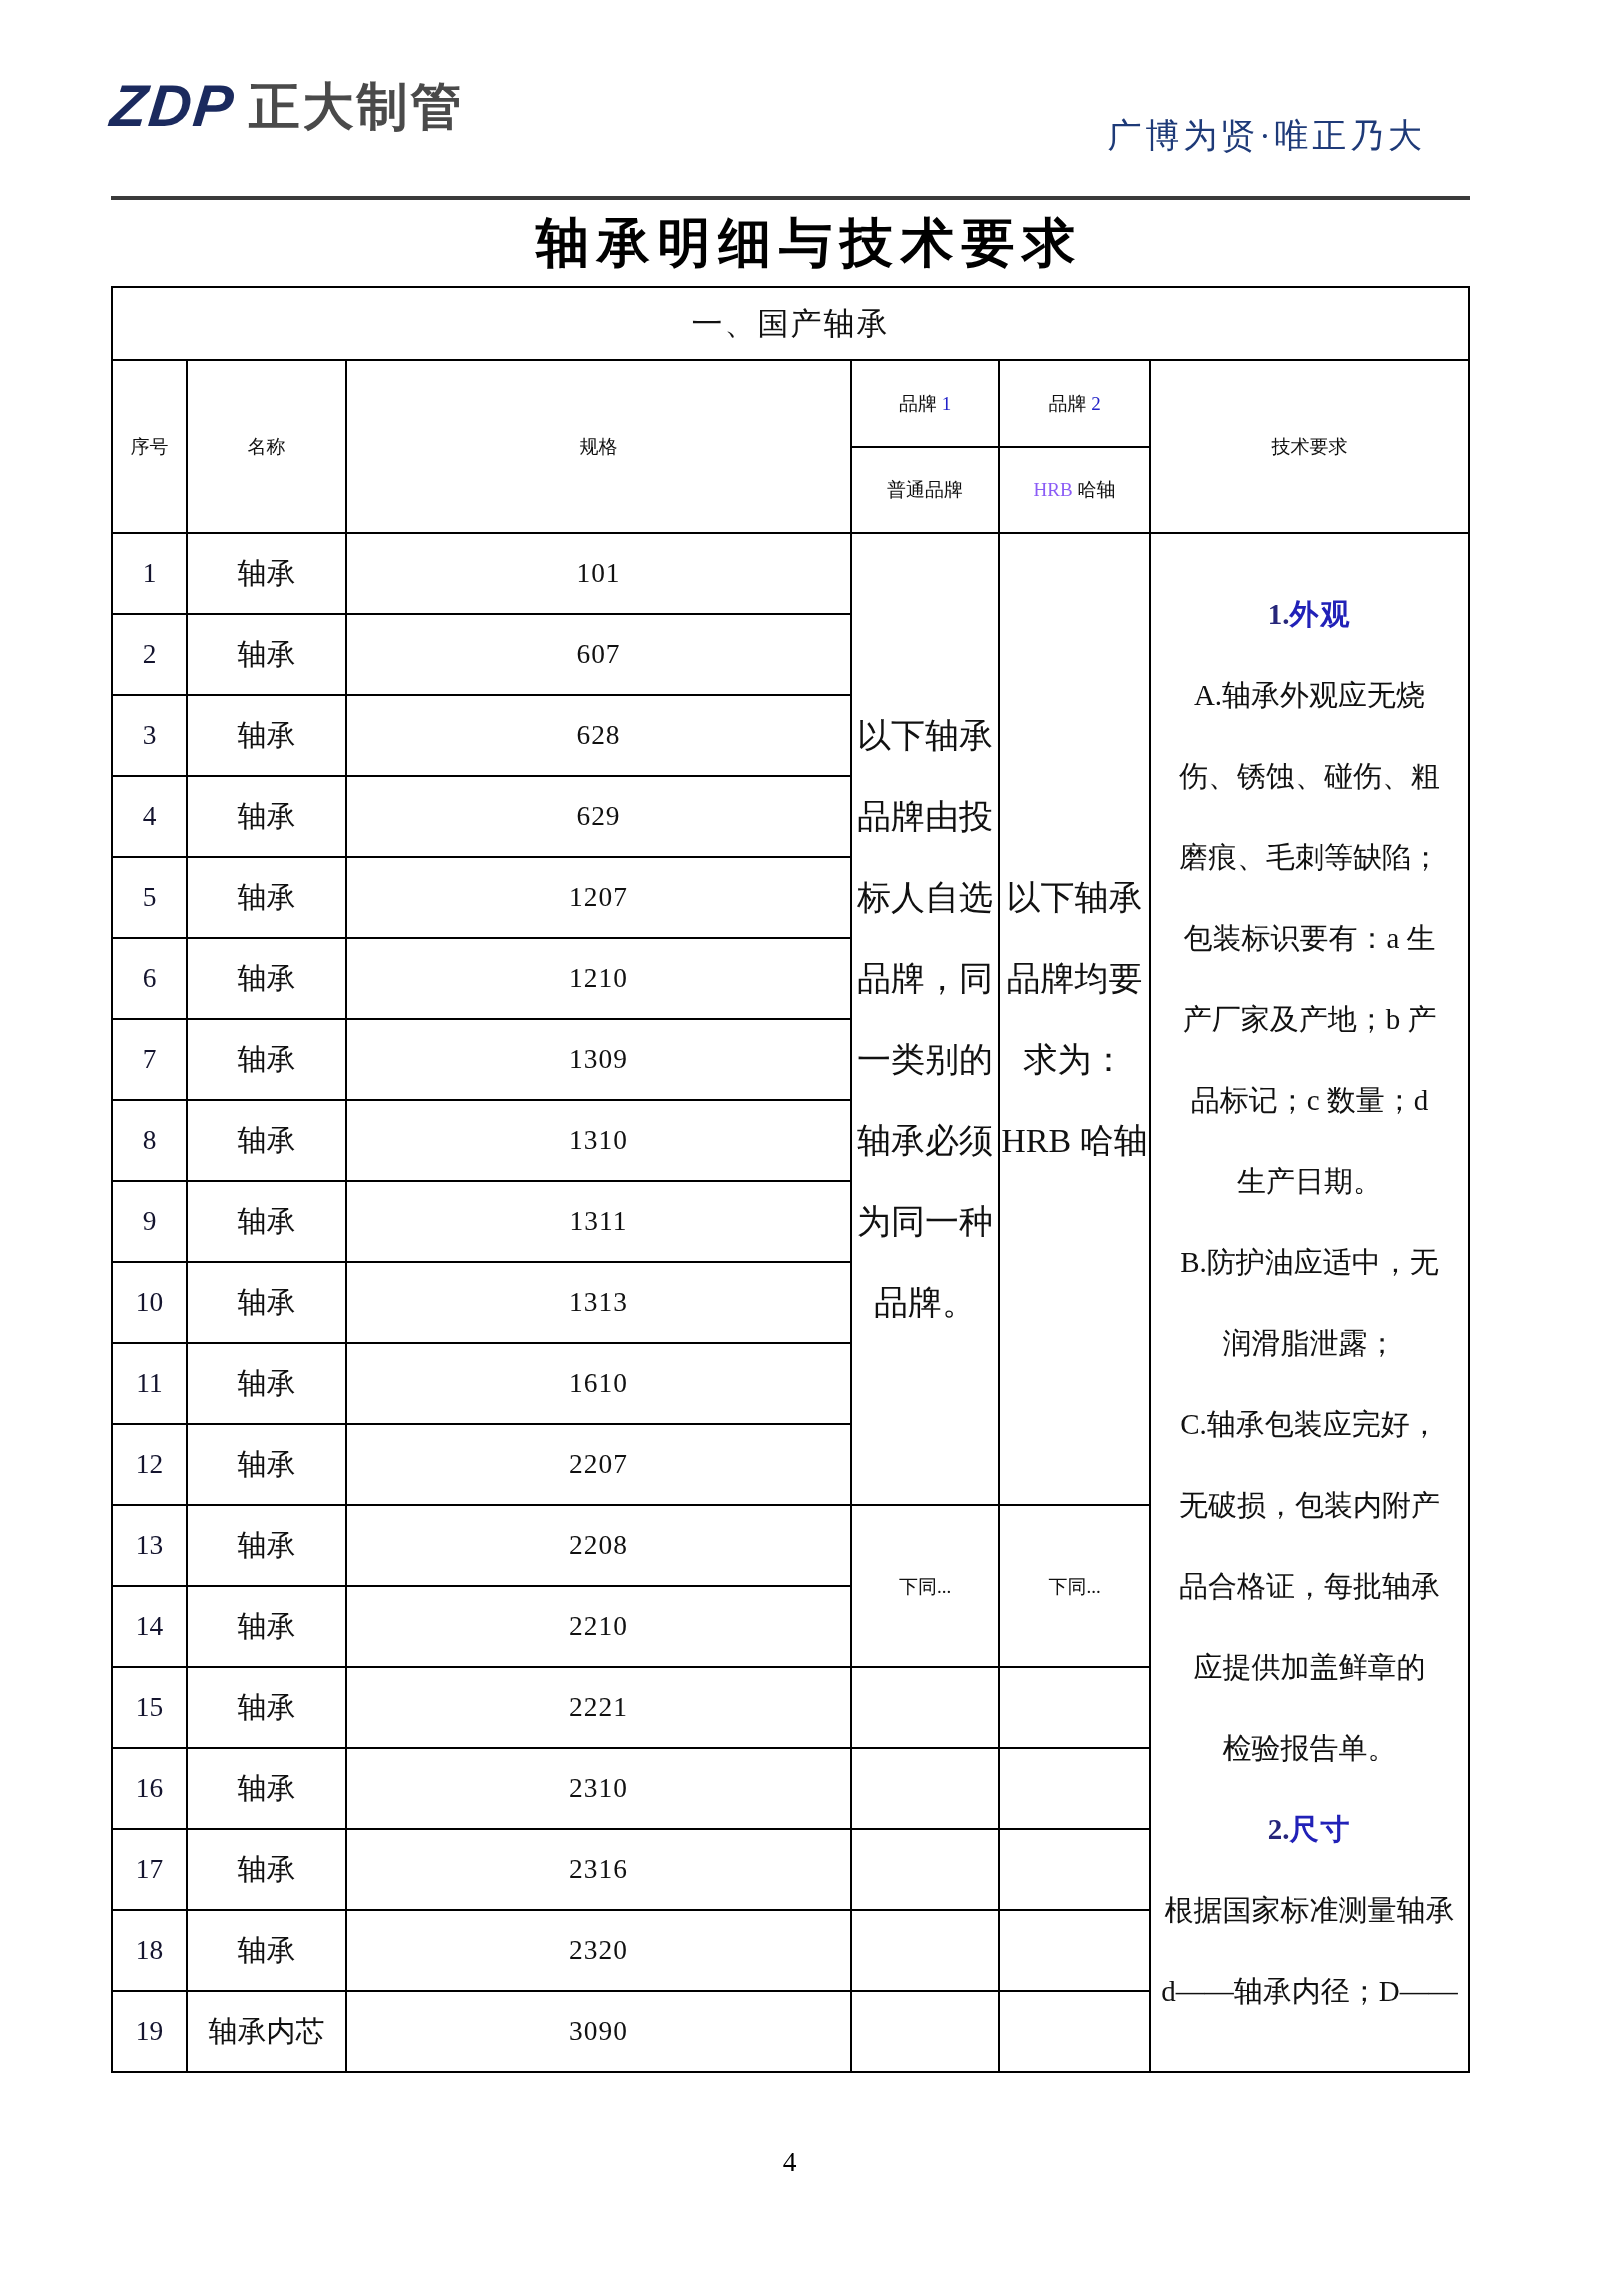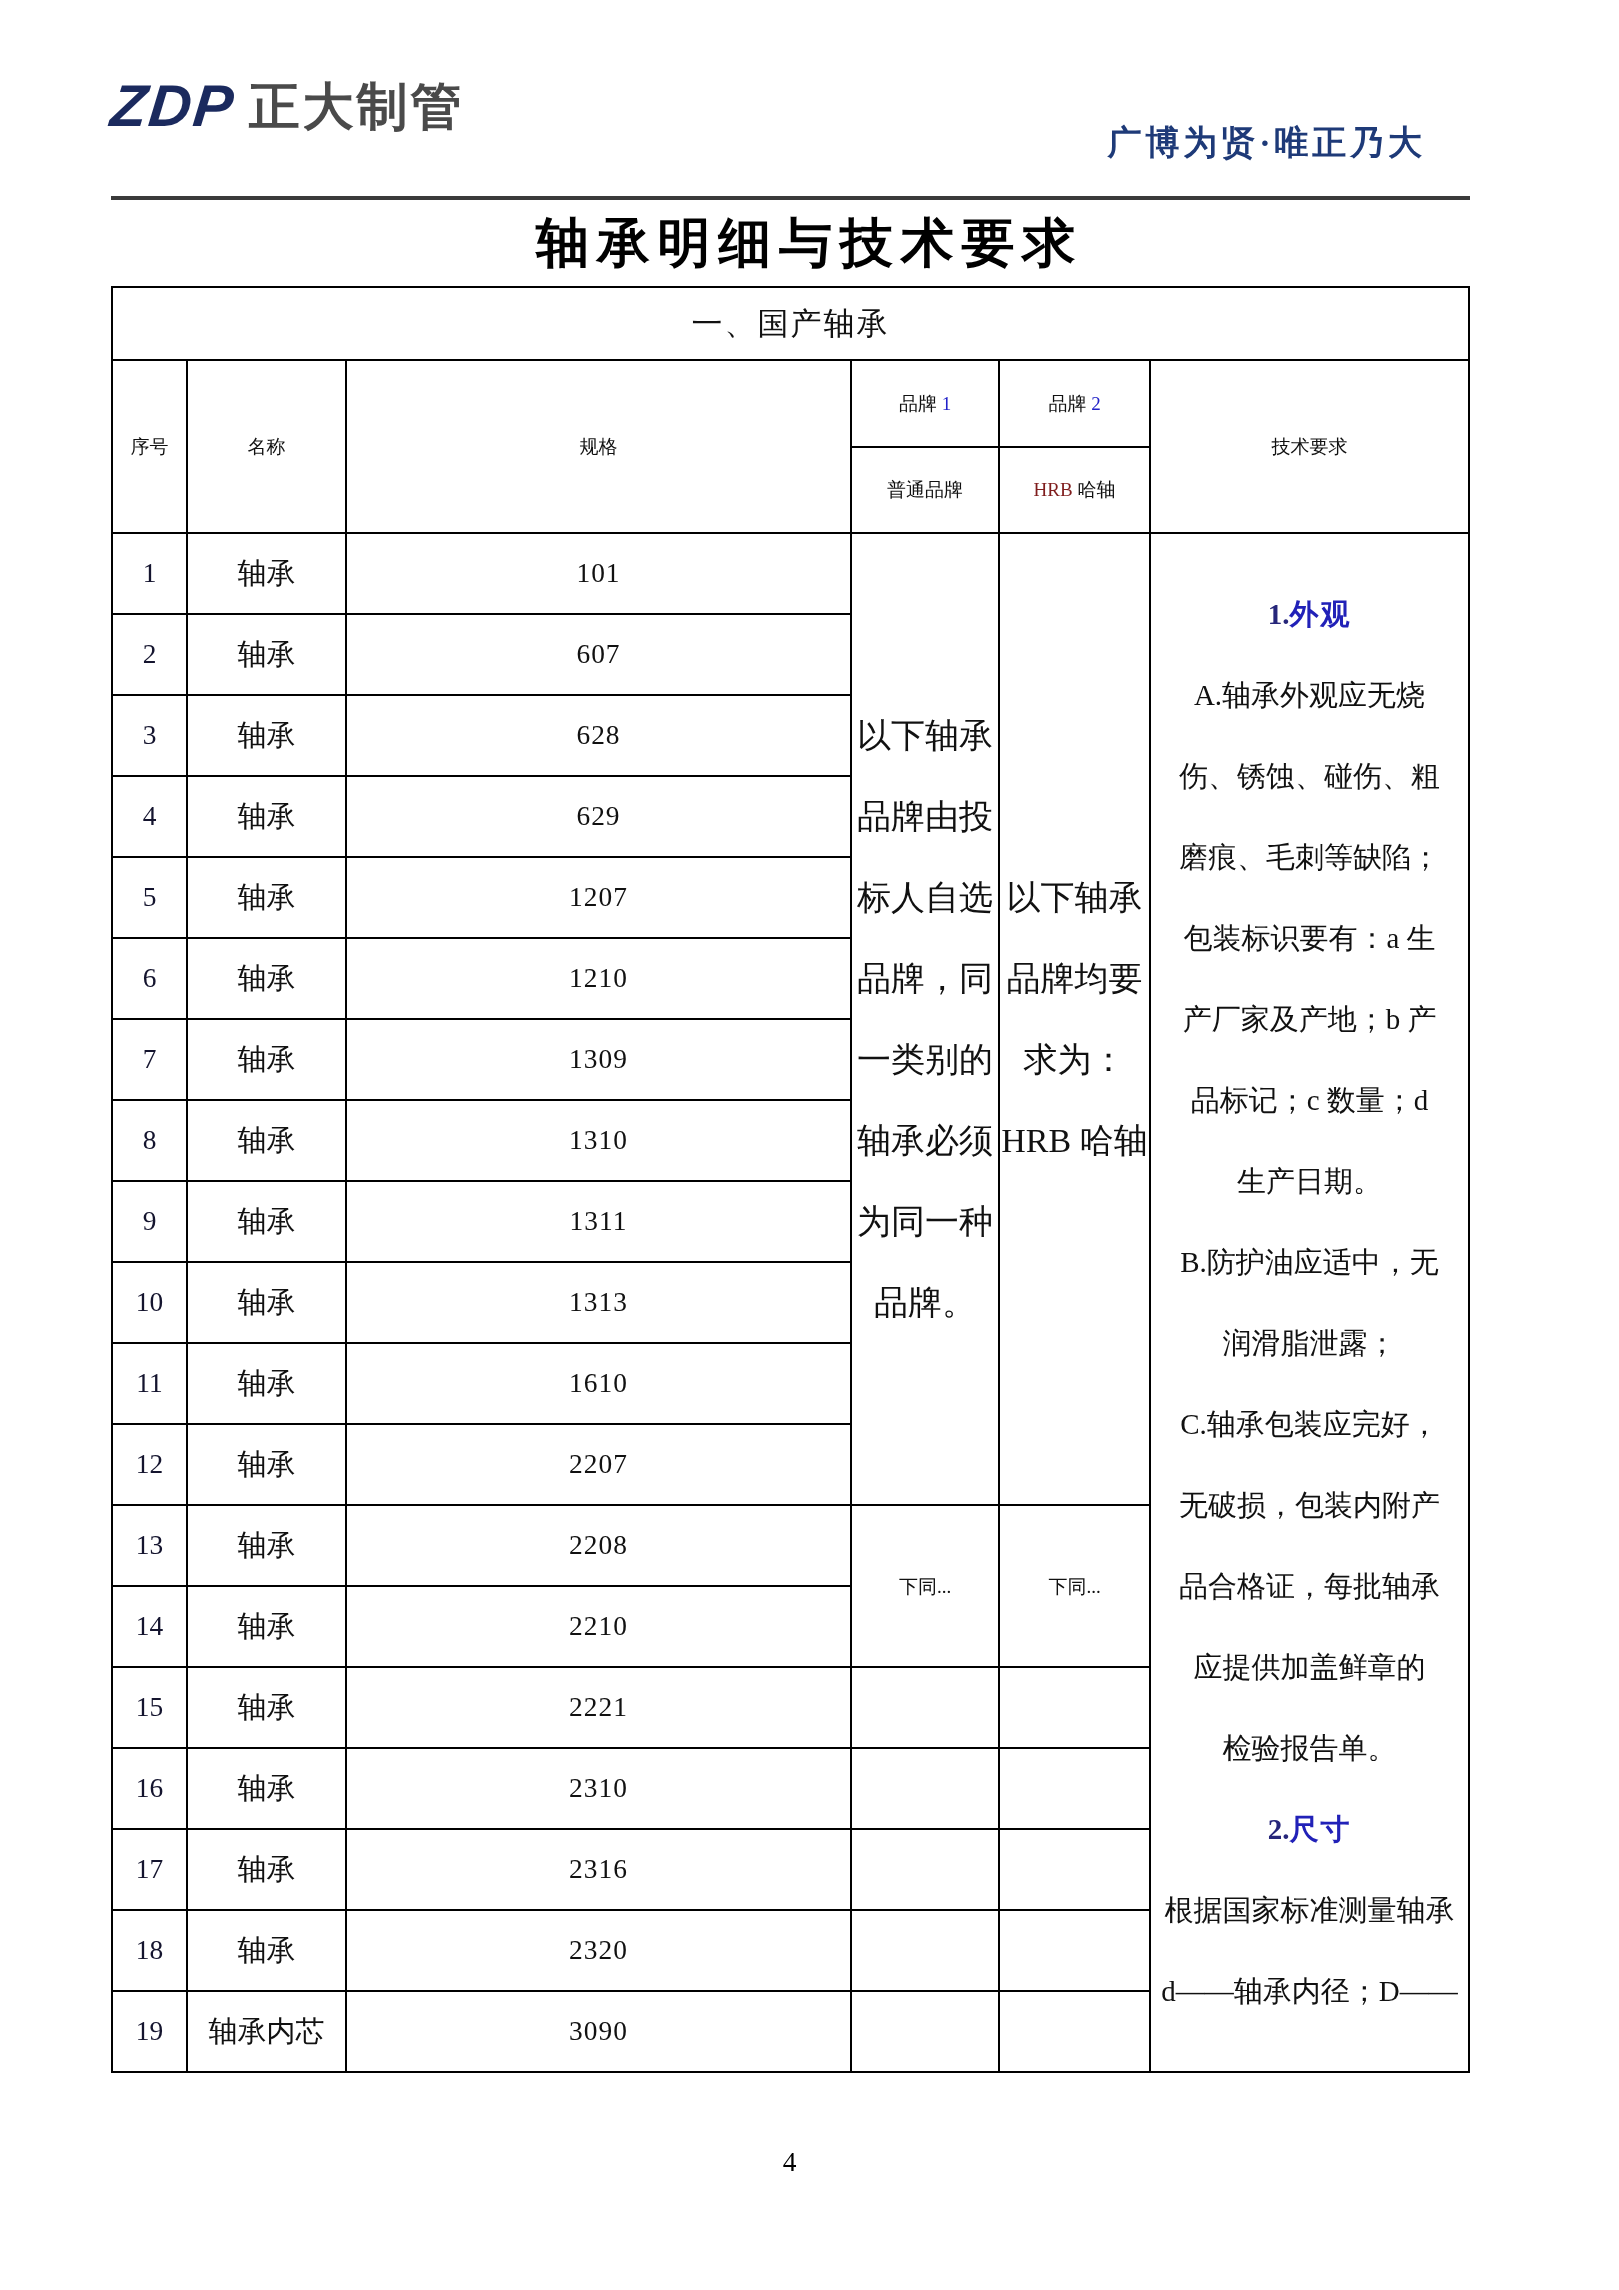--- a/index.html
+++ b/index.html
@@ -14,43 +14,43 @@
   .logo-zdp{
     font-family:"Liberation Sans","DejaVu Sans",sans-serif;
     font-weight:900;font-style:italic;font-size:59px;line-height:1;
     color:#1b2a5e;letter-spacing:2px;transform:skewX(-6deg);
   }
   .logo-cn{
     font-family:Liberation Mono, monospace;
     font-weight:bold;font-size:51px;line-height:1;color:#4a4a4a;letter-spacing:2.9px;
   }
   .slogan{
-    position:absolute;right:44px;top:51px;
-    font-size:34px;font-weight:bold;color:#1e3a78;letter-spacing:3.9px;
+    position:absolute;right:44px;top:44px;
+    font-size:34px;font-weight:normal;color:#1e3a78;letter-spacing:3.9px;
   }
   .header-rule{position:absolute;left:111px;top:196px;width:1359px;height:3.9px;background:#3a3a3a;}
   
   .doc-title{
     position:absolute;left:0;top:208px;width:1619px;text-align:center;
     font-size:53px;font-weight:bold;color:#000;letter-spacing:7.8px;
   }
   
   .tbl-wrap{position:absolute;left:111px;top:286px;}
   table.main{border-collapse:collapse;table-layout:fixed;width:1357px;border:2.9px solid #000;}
   table.main td,table.main th{border:2px solid #000;padding:0;text-align:center;vertical-align:middle;font-weight:normal;}
   .col-no{width:75px;}  .col-name{width:159px;} .col-spec{width:505px;}
   .col-b1{width:148px;} .col-b2{width:151px;}  .col-tech{width:319px;}
   tr.caption-row{height:73px;}
   tr.head-row-1{height:87px;}
   tr.head-row-2{height:86px;}
   tr.data-row{height:81px;}
   .caption-cell{font-size:31px;font-weight:bold;letter-spacing:2px;border-radius:17px;}
   .head-cell{font-size:19px;}
   .num-blue{color:#2121c8;}
-  .hrb-en{color:#7f1d1d;}
+  .hrb-en{color:#8b5cf6;}
   td.c-no{font-size:27.4px;color:#14142e;}
   td.c-name{font-size:29px;}
   td.c-spec{font-size:27.4px;letter-spacing:1px;}
   td.note-cell{vertical-align:top;font-size:34px;}
   .note-line{line-height:81px;height:81px;white-space:nowrap;}
   td.ditto-cell{vertical-align:top;font-size:19px;}
   .ditto-line{line-height:81px;height:81px;}
   td.tech-cell{vertical-align:top;text-align:left;padding:23.5px 5.9px 0 17.6px;font-size:29px;}
   .tech-line{line-height:81px;height:81px;white-space:nowrap;}
   .tech-line .h-num{font-weight:bold;color:#26267a;}

